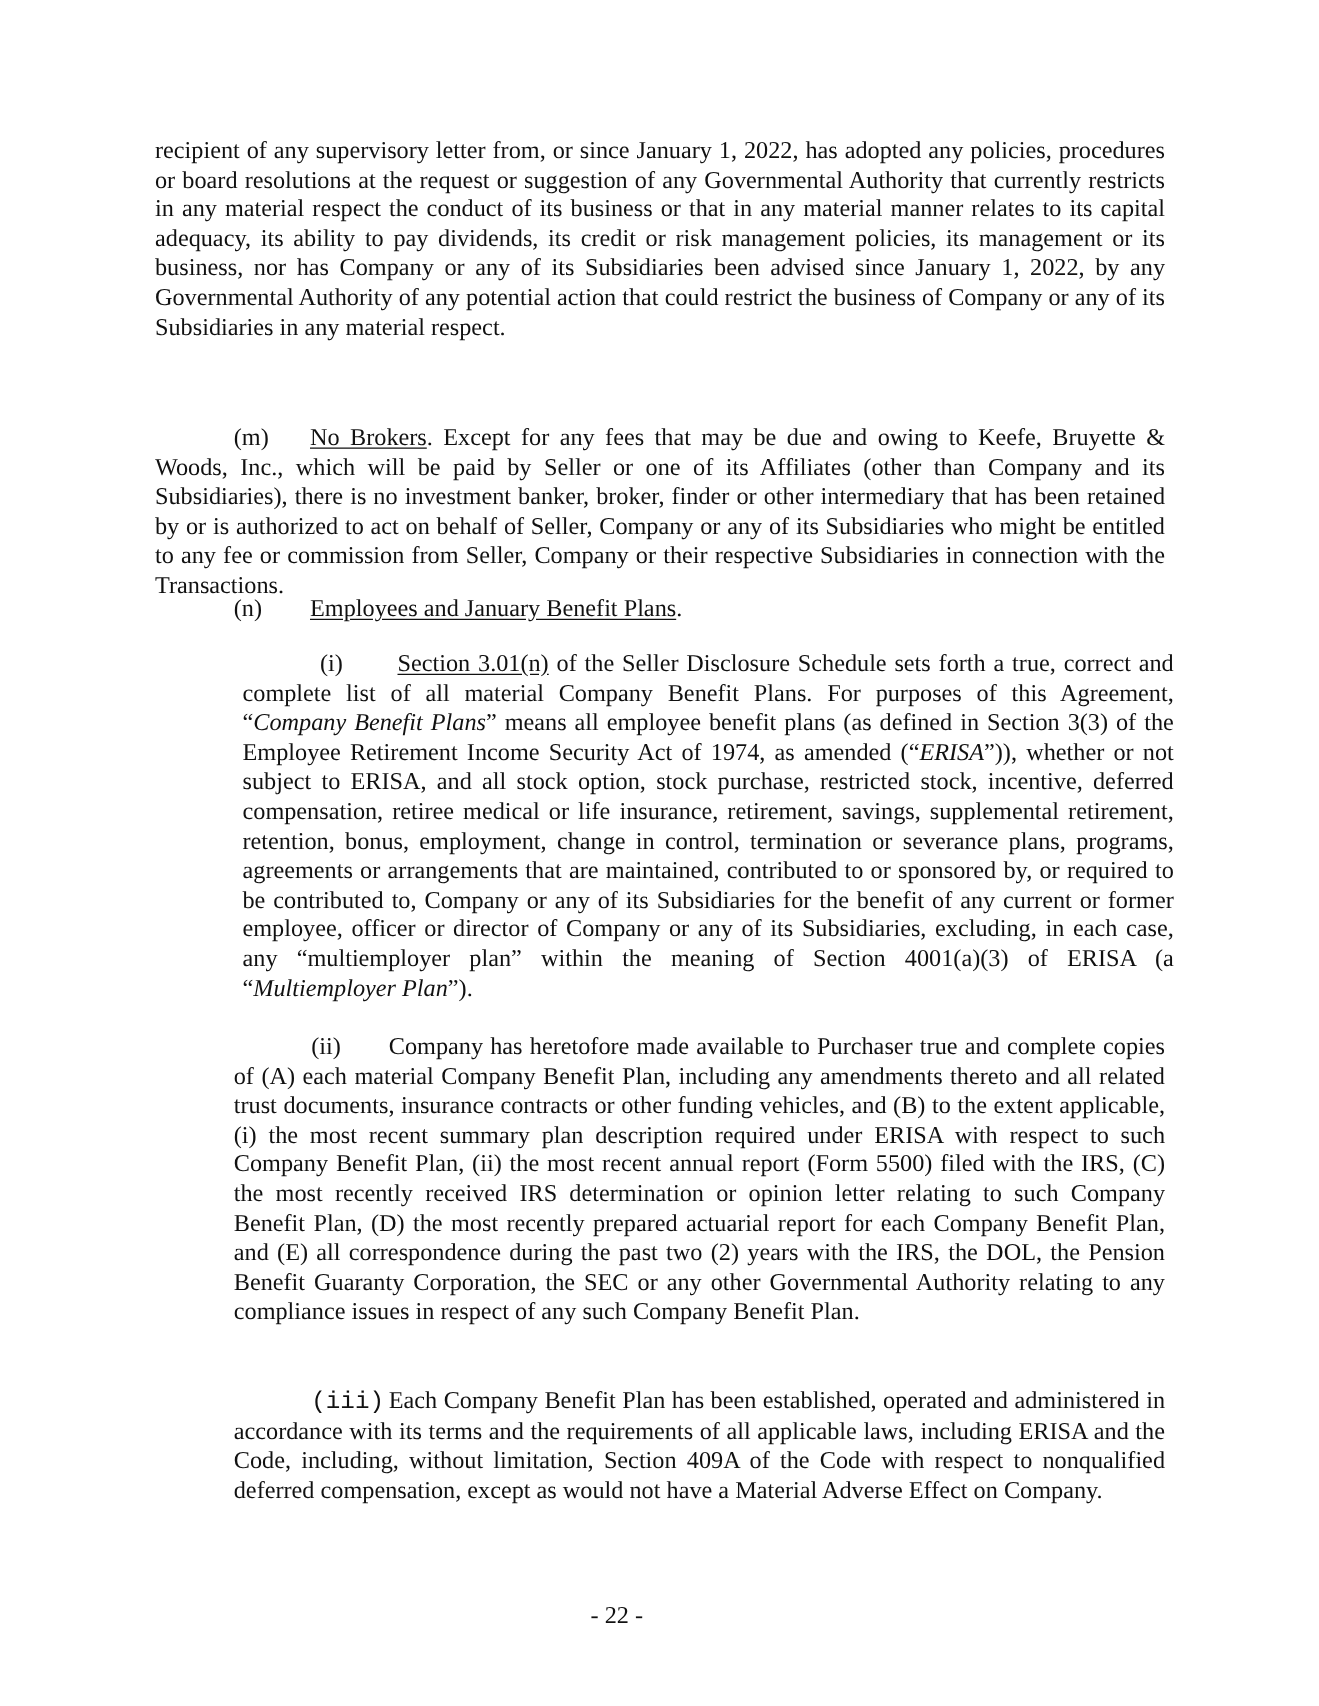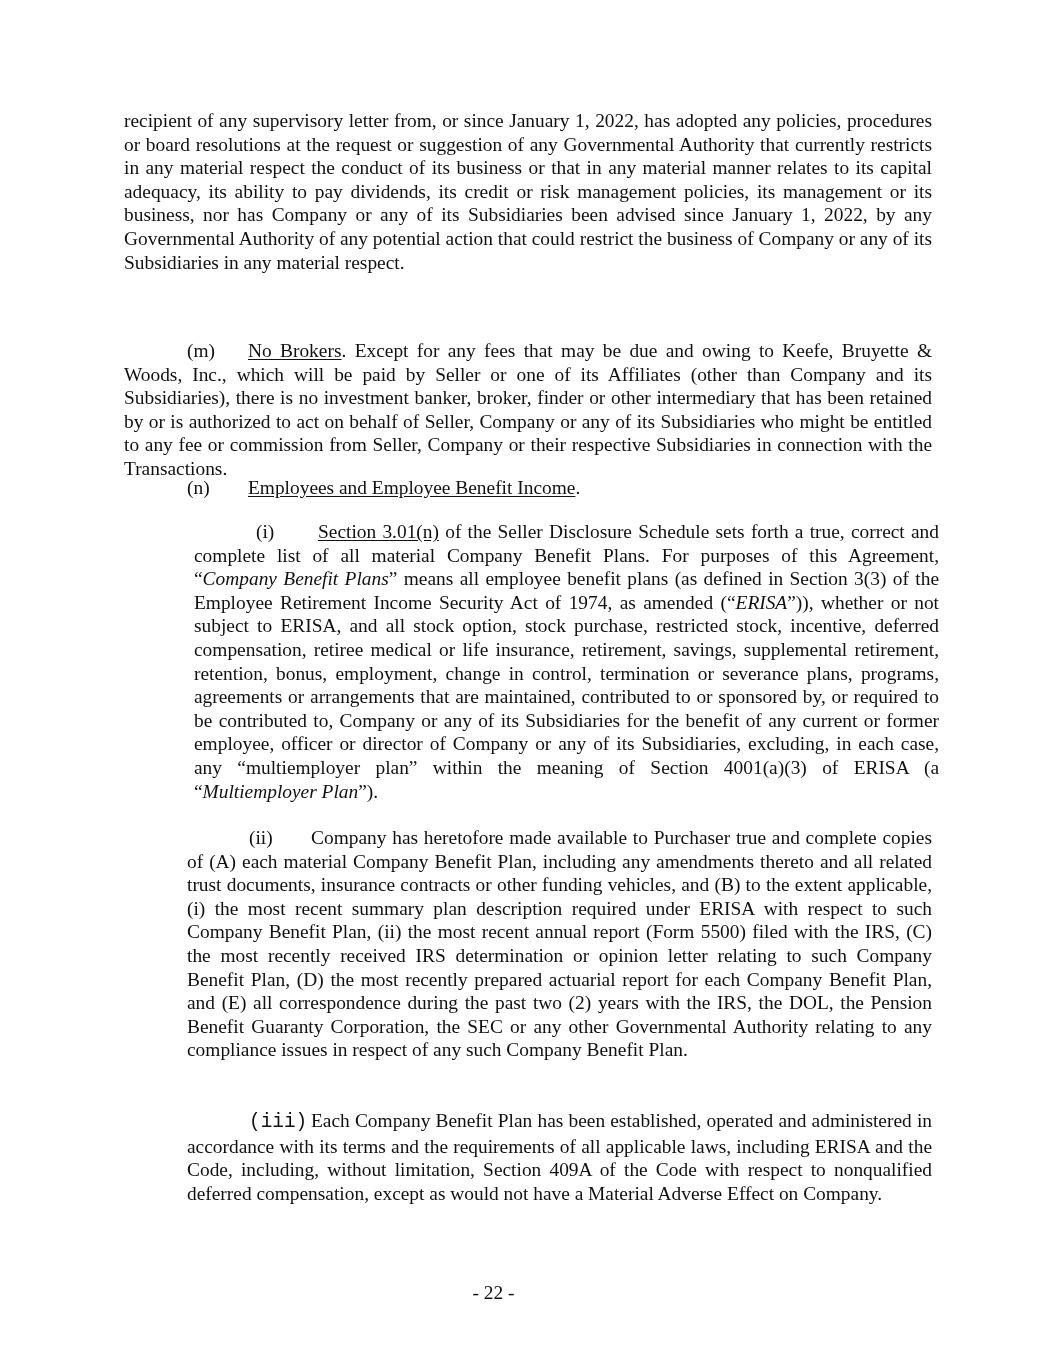--- a/index.html
+++ b/index.html
@@ -32,21 +32,21 @@
   </style>
 </head>
 <body>
 
 <div class="page">
 
   <p class="para p-top">recipient of any supervisory letter from, or since January 1, 2022, has adopted any policies, procedures or board resolutions at the request or suggestion of any Governmental Authority that currently restricts in any material respect the conduct of its business or that in any material manner relates to its capital adequacy, its ability to pay dividends, its credit or risk management policies, its management or its business, nor has Company or any of its Subsidiaries been advised since January 1, 2022, by any Governmental Authority of any potential action that could restrict the business of Company or any of its Subsidiaries in any material respect.</p>
 
   <p class="para p-m"><span class="num num-m">(m)</span><span class="u">No Brokers</span><span>. Except for any fees that may be due and owing to Keefe, Bruyette &amp; Woods, Inc., which will be paid by Seller or one of its Affiliates (other than Company and its Subsidiaries), there is no investment banker, broker, finder or other intermediary that has been retained by or is authorized to act on behalf of Seller, Company or any of its Subsidiaries who might be entitled to any fee or commission from Seller, Company or their respective Subsidiaries in connection with the Transactions.</span></p>
 
-  <p class="para p-n"><span class="num num-n">(n)</span><span class="u">Employees and Employee Benefit Income</span><span>.</span></p>
+  <p class="para p-n"><span class="num num-n">(n)</span><span class="u">Employees and January Benefit Plans</span><span>.</span></p>
 
   <p class="para p-i"><span class="num num-i">(i)</span><span class="u">Section 3.01(n)</span><span> of the Seller Disclosure Schedule sets forth a true, correct and complete list of all material Company Benefit Plans. For purposes of this Agreement, “</span><span class="it">Company Benefit Plans</span><span>” means all employee benefit plans (as defined in Section 3(3) of the Employee Retirement Income Security Act of 1974, as amended (“</span><span class="it">ERISA</span><span>”)), whether or not subject to ERISA, and all stock option, stock purchase, restricted stock, incentive, deferred compensation, retiree medical or life insurance, retirement, savings, supplemental retirement, retention, bonus, employment, change in control, termination or severance plans, programs, agreements or arrangements that are maintained, contributed to or sponsored by, or required to be contributed to, Company or any of its Subsidiaries for the benefit of any current or former employee, officer or director of Company or any of its Subsidiaries, excluding, in each case, any “multiemployer plan” within the meaning of Section 4001(a)(3) of ERISA (a “</span><span class="it">Multiemployer Plan</span><span>”).</span></p>
 
   <p class="para p-ii"><span class="num num-ii">(ii)</span><span>Company has heretofore made available to Purchaser true and complete copies of (A) each material Company Benefit Plan, including any amendments thereto and all related trust documents, insurance contracts or other funding vehicles, and (B) to the extent applicable, (i) the most recent summary plan description required under ERISA with respect to such Company Benefit Plan, (ii) the most recent annual report (Form 5500) filed with the IRS, (C) the most recently received IRS determination or opinion letter relating to such Company Benefit Plan, (D) the most recently prepared actuarial report for each Company Benefit Plan, and (E) all correspondence during the past two (2) years with the IRS, the DOL, the Pension Benefit Guaranty Corporation, the SEC or any other Governmental Authority relating to any compliance issues in respect of any such Company Benefit Plan.</span></p>
 
   <p class="para p-iii"><span class="num num-iii">(iii)</span><span>Each Company Benefit Plan has been established, operated and administered in accordance with its terms and the requirements of all applicable laws, including ERISA and the Code, including, without limitation, Section 409A of the Code with respect to nonqualified deferred compensation, except as would not have a Material Adverse Effect on Company.</span></p>
 
   <div class="footer">- 22 -</div>
 
 </div>

